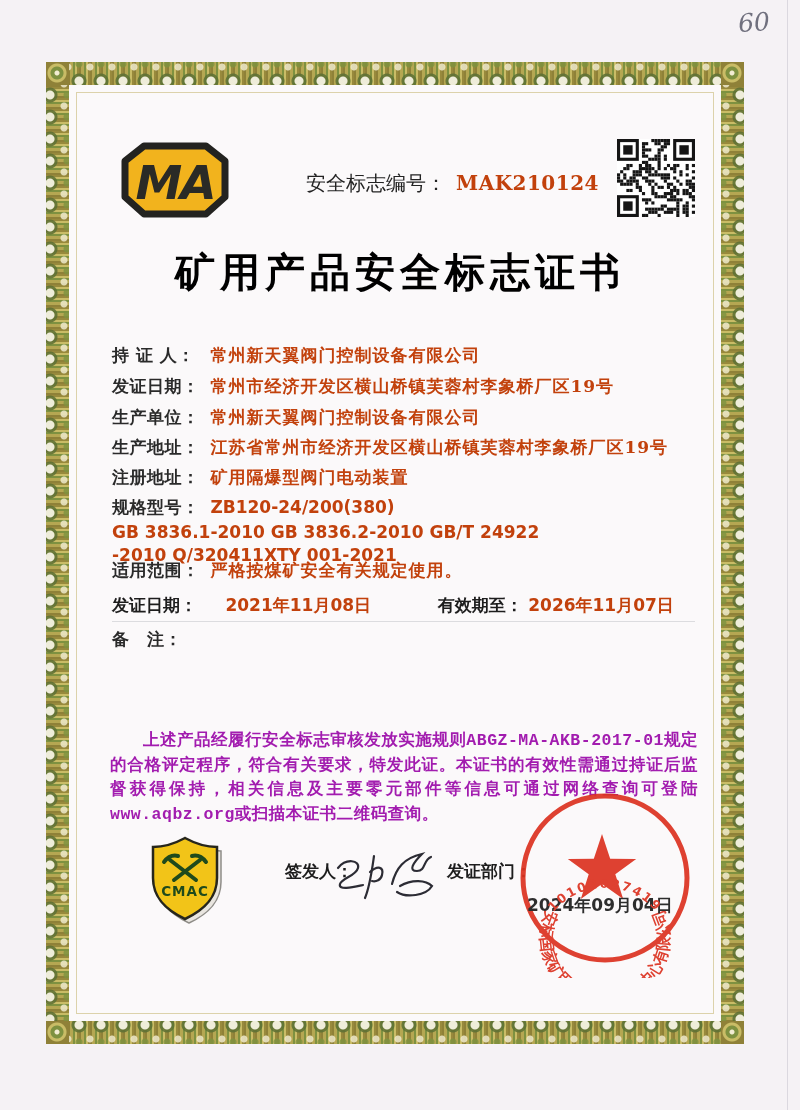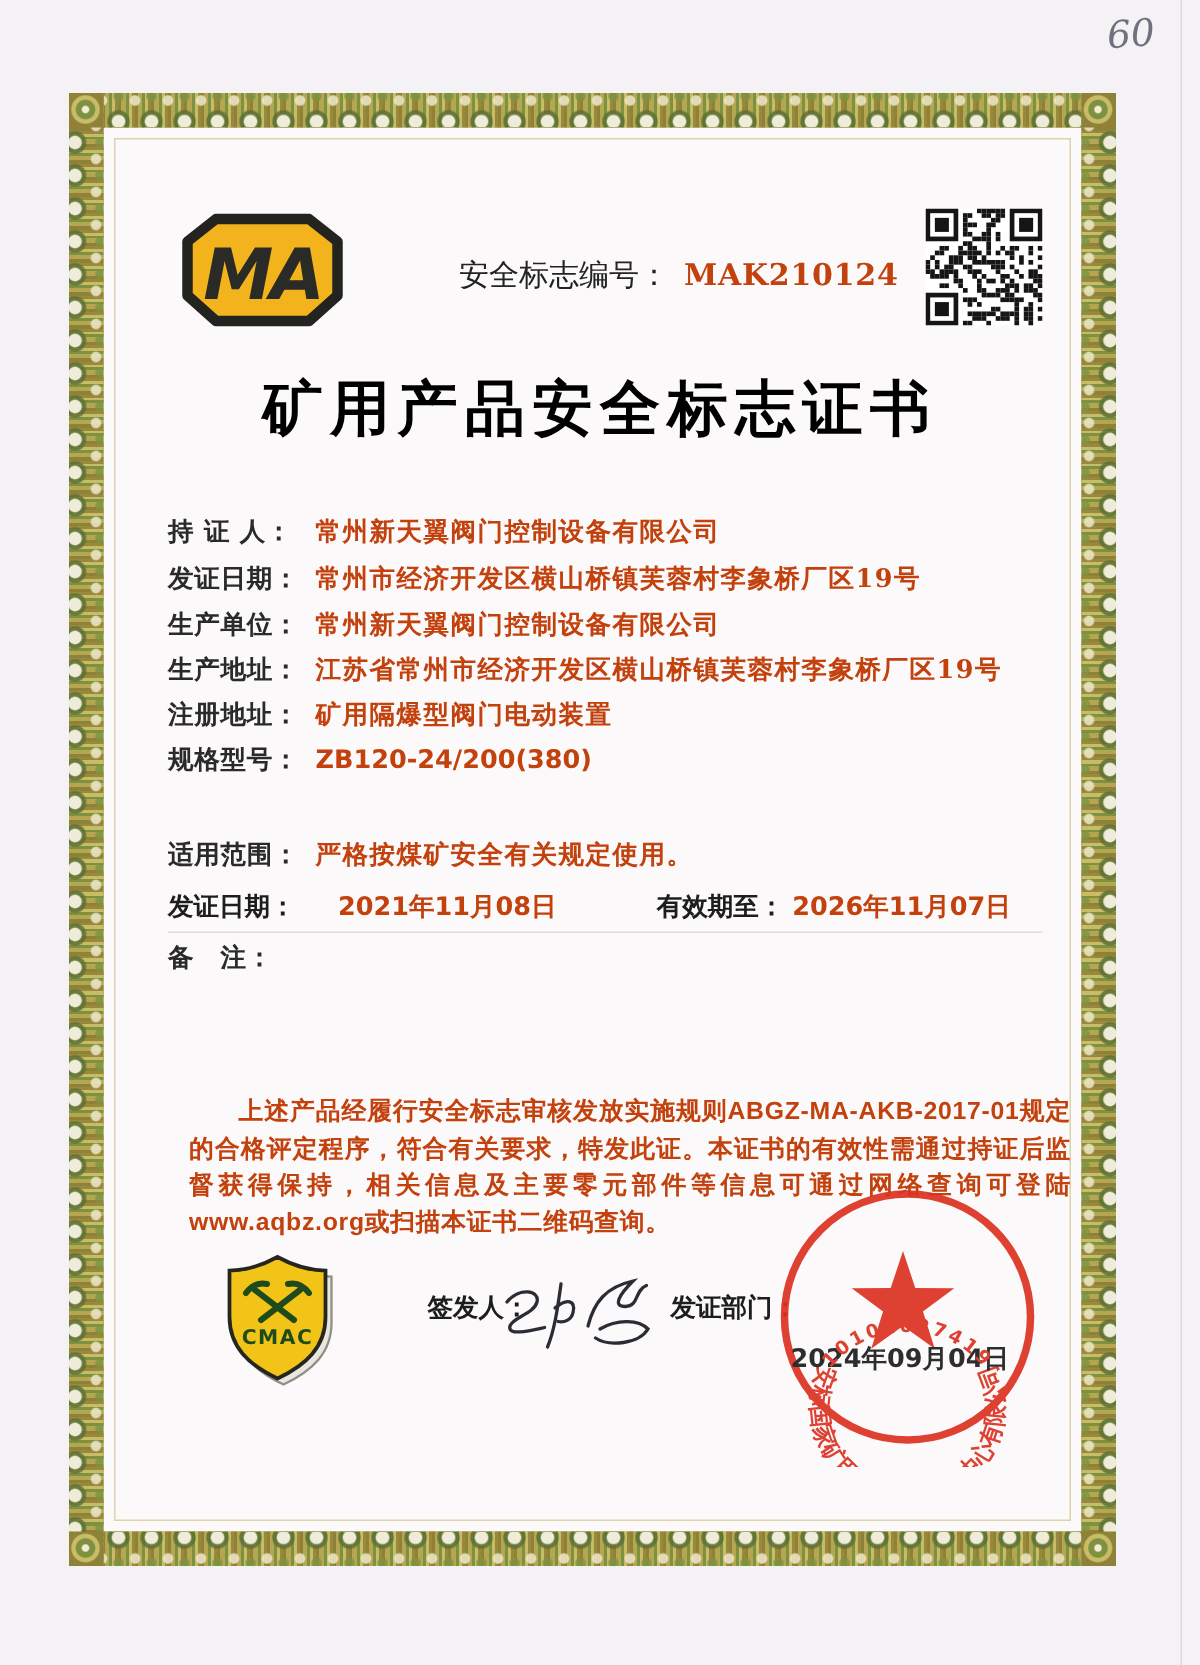--- a/index.html
+++ b/index.html
@@ -55,22 +55,22 @@
   .row.std .val{display:inline-block;}
   .row.flexc{display:flex;align-items:center;white-space:normal;}
   .row.flexc .lbl{flex:0 0 178px;}
   .row.flexc .val{width:428px;word-break:break-all;line-height:23px;}
   .dates .dlbl1{display:inline-block;width:93px;font-weight:bold;}
   .dates .dval1{display:inline-block;width:195px;margin-left:15px;}
   .dates .dlbl2{display:inline-block;width:97px;font-weight:bold;text-align:right;}
   .divider{position:absolute;left:112px;top:621px;width:583px;height:1px;background:#d2d2d5;opacity:.75;}
   
   .statement{position:absolute;left:110px;top:729px;width:588px;
-    font-family:Liberation Sans, sans-serif;font-weight:bold;font-size:16.5px;line-height:24.5px;
-    text-align:justify;text-indent:2em;color:#c2410c;letter-spacing:.5px;margin-left:16px;}
+    font-family:Liberation Mono, monospace;font-weight:bold;font-size:16.5px;line-height:24.5px;
+    text-align:justify;text-indent:2em;color:#a21caf;letter-spacing:.5px;}
   
   .sig-label{position:absolute;left:285px;top:860px;font-size:17px;font-weight:bold;white-space:nowrap;}
   .dept-label{position:absolute;left:447px;top:860px;font-size:17px;font-weight:bold;white-space:nowrap;}
   .note60{position:absolute;left:738px;top:8px;font-family:"DejaVu Serif",serif;font-style:italic;
     font-size:25px;color:#70707e;transform:rotate(-4deg);}
   .edge-line{position:absolute;left:787px;top:0;width:1px;height:1110px;background:#dbd8df;}
   .seal{opacity:.92;}
 </style>
 </head>
 <body>
@@ -338,20 +338,21 @@
 </div>
 <div class="row std" style="top:467px">
   <span class="lbl w">注册地址：</span>
   <span class="val">矿用隔爆型阀门电动装置</span>
 </div>
 <div class="row std" style="top:497px">
   <span class="lbl w">规格型号：</span>
   <span class="val latin">ZB120-24/200(380)</span>
 </div>
 <div class="row flexc" style="top:521px">
+  <span class="val latin">GB 3836.1-2010 GB 3836.2-2010 GB/T 24922-2010 Q/320411XTY 001-2021</span>
 </div>
 <div class="row std" style="top:560px">
   <span class="lbl w">适用范围：</span>
   <span class="val">严格按煤矿安全有关规定使用。</span>
 </div>
 <div class="row dates" style="top:595px">
   <span class="dlbl1">发证日期：</span>
   <span class="dval1 val latin">2021年11月08日</span>
   <span class="dlbl2">有效期至：</span>
   <span class="val latin">2026年11月07日</span>

